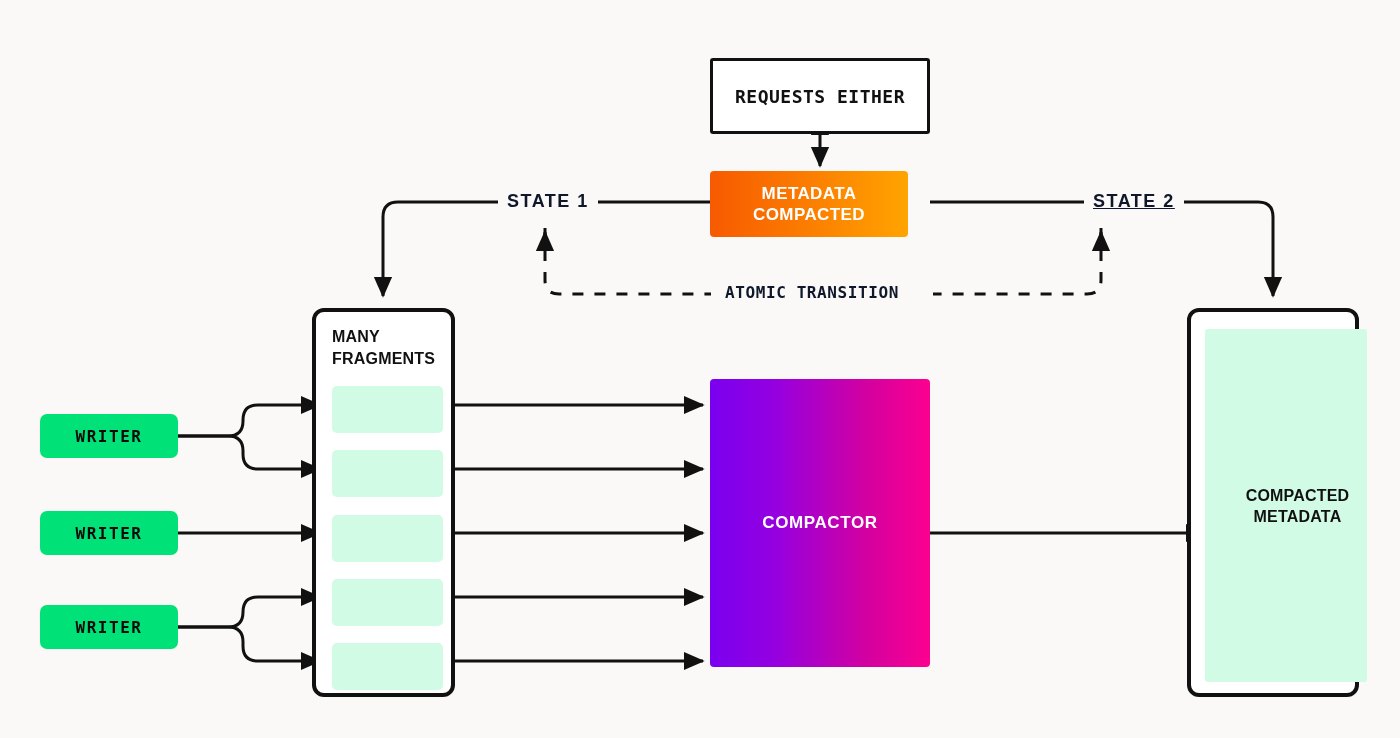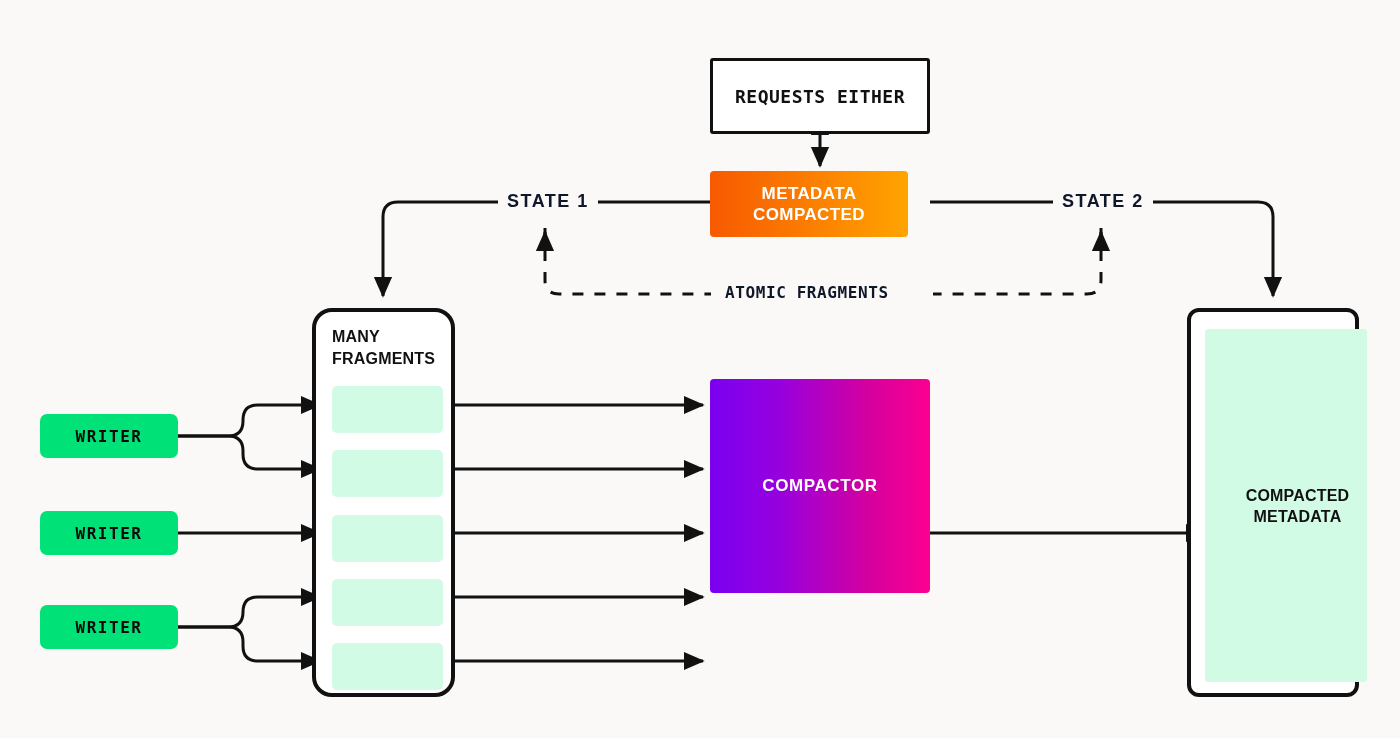--- a/index.html
+++ b/index.html
@@ -84,21 +84,21 @@
   #writer-2 { left: 40px; top: 605px; }
 
   
   #fragments-container {
     left: 312px;
     top: 308px;
     width: 143px;
     height: 389px;
     background: #ffffff;
     border: 4px solid #111111;
-    border-radius: 20px;
+    border-radius: 12px;
     display: block;
     padding-left: 40px;
   }
   #fragments-title {
     position: absolute;
     left: 16px;
     top: 14px;
     font-weight: bold;
     font-size: 16px;
     line-height: 22px;
@@ -118,21 +118,21 @@
   #fragment-1 { top: 138px; }
   #fragment-2 { top: 203px; }
   #fragment-3 { top: 267px; }
   #fragment-4 { top: 331px; }
 
   
   #compactor {
     left: 710px;
     top: 379px;
     width: 220px;
-    height: 214px;
+    height: 288px;
     border-radius: 4px;
     background: linear-gradient(90deg, #7a00f0 0%, #9500e0 30%, #d4009f 72%, #fc0090 100%);
     color: #ffffff;
     font-weight: bold;
     font-size: 17px;
     letter-spacing: 0.6px;
   }
 
   
   #compacted-container {
@@ -176,24 +176,25 @@
     white-space: nowrap;
     padding: 0 9px;
   }
   #label-state-1 {
     left: 498px;
     top: 191px;
     font-size: 18px;
     letter-spacing: 1.5px;
   }
   #label-state-2 {
-    left: 1053px;
+    left: 1084px;
     top: 191px;
     font-size: 18px;
     letter-spacing: 1.5px;
+    text-decoration: underline;
   }
   #label-atomic-transition {
     left: 711px;
     top: 283px;
     font-family: "DejaVu Sans Mono", monospace;
     font-size: 16px;
     letter-spacing: 0.6px;
     padding: 0 14px;
   }
 </style>
@@ -251,21 +252,21 @@
 
   <div class="node" id="metadata-repository">
     <div>
       <div>METADATA</div>
       <div>COMPACTED</div>
     </div>
   </div>
 
   <div class="edge-label" id="label-state-1">STATE 1</div>
   <div class="edge-label" id="label-state-2">STATE 2</div>
-  <div class="edge-label" id="label-atomic-transition">ATOMIC FRAGMENTS</div>
+  <div class="edge-label" id="label-atomic-transition">ATOMIC TRANSITION</div>
 
   <div class="node writer" id="writer-0">WRITER</div>
   <div class="node writer" id="writer-1">WRITER</div>
   <div class="node writer" id="writer-2">WRITER</div>
 
   <div class="node" id="fragments-container">
     <div id="fragments-title">
       <div>MANY</div>
       <div>FRAGMENTS</div>
     </div>

